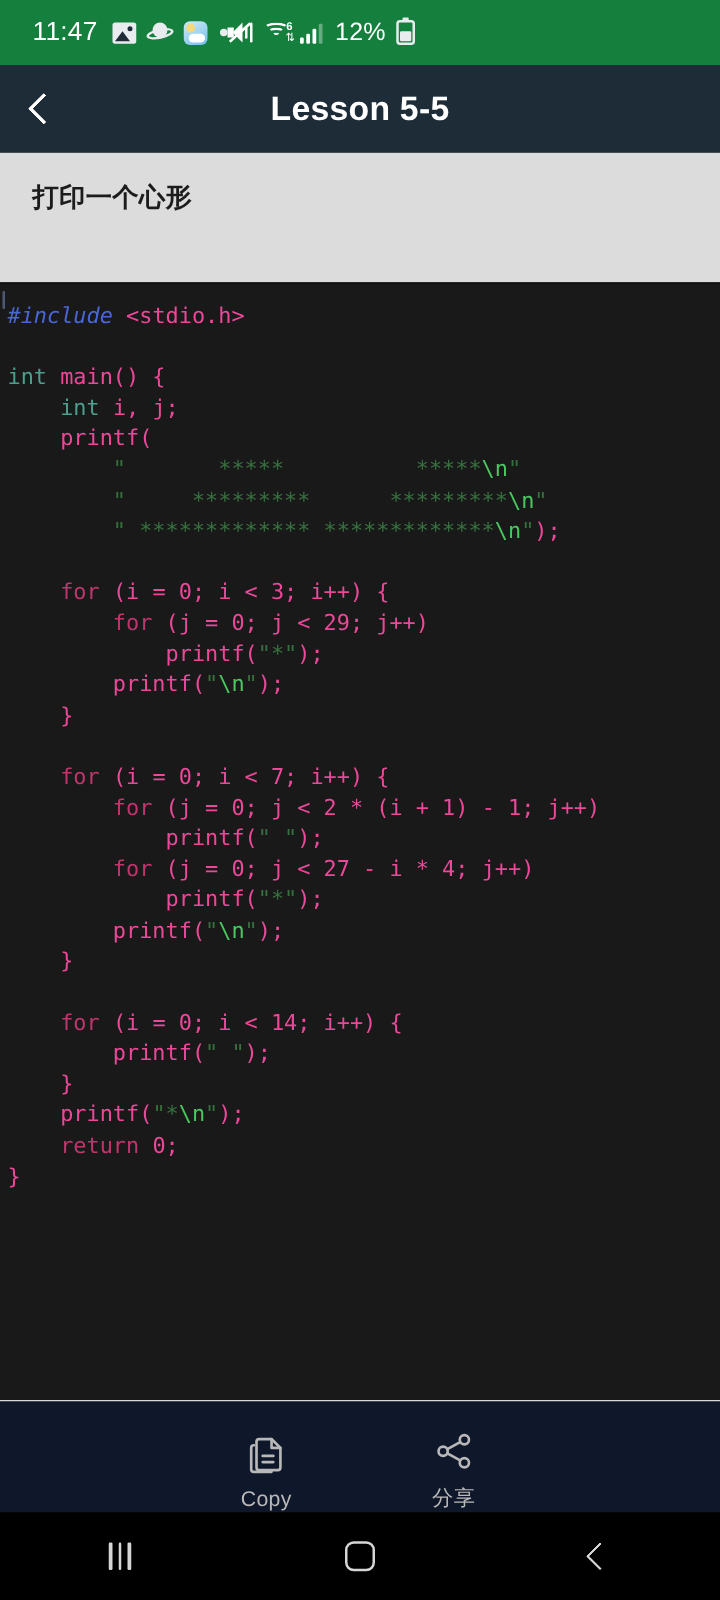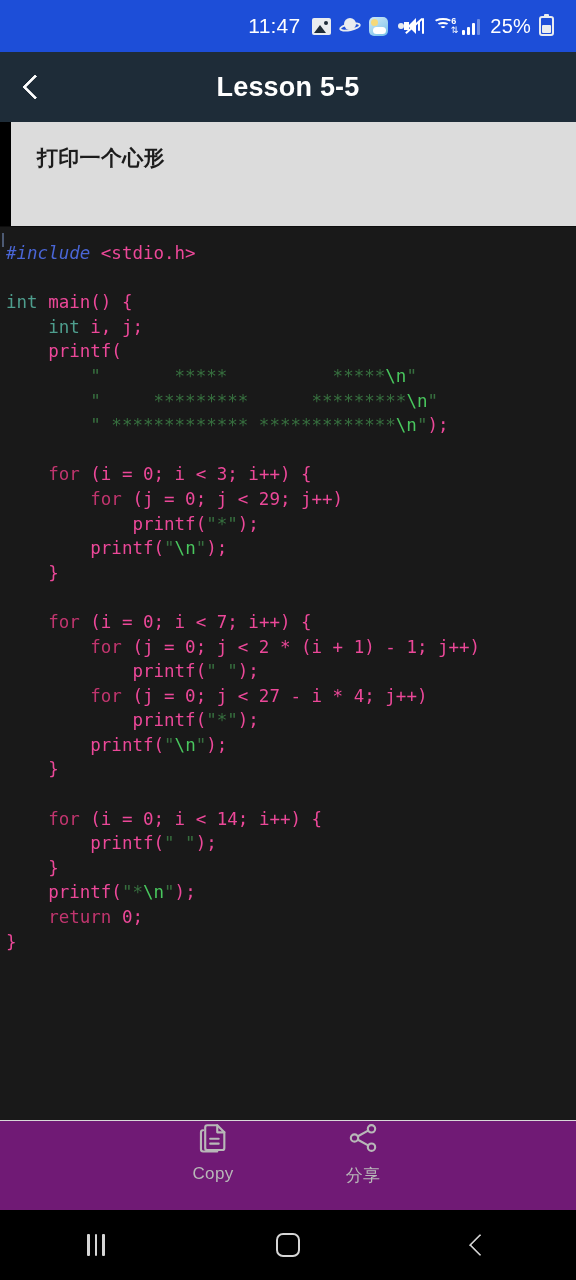--- a/index.html
+++ b/index.html
@@ -6,22 +6,22 @@
   html, body {
     width: 576px; height: 1280px;
     background: #000;
     font-family: "Liberation Sans", "DejaVu Sans", sans-serif;
     overflow: hidden;
   }
   #app { width: 576px; height: 1280px; display: flex; flex-direction: column; }
 
   
   .statusbar {
-    height: 52px; background: #1d4ed8; color: #fff;
-    display: flex; align-items: center; justify-content: flex-end;
+    height: 52px; background: #15803d; color: #fff;
+    display: flex; align-items: center; justify-content: flex-start;
     padding: 0 22px 0 26px; flex: 0 0 52px;
   }
   .sb-left, .sb-right { display: flex; align-items: center; gap: 8px; }
   .sb-time { font-size: 21px; letter-spacing: .2px; margin-right: 4px; }
   .sb-pct { font-size: 20px; letter-spacing: .2px; }
   .ic { display: inline-block; position: relative; }
 
   .ic-gallery { width: 19px; height: 17px; background: #e9ecef; border-radius: 2px; }
   .ic-gallery::before {
     content:""; position:absolute; left:2px; bottom:2px;
@@ -89,21 +89,21 @@
     transform: rotate(45deg); border-radius: 1px; }
   .appbar-title {
     position:absolute; left:0; right:0; text-align:center;
     font-size: 27px; font-weight: bold; color: #ffffff; letter-spacing: .2px;
     pointer-events: none;
   }
 
   
   .lesson-head {
     background: #dcdcdc; flex: 0 0 104px;
-    padding: 22px 26px 0 26px; color: #1a1a1a; margin-left: 11px;
+    padding: 22px 26px 0 26px; color: #1a1a1a;
   }
   .lesson-title { font-size: 21px; font-weight: bold; color: #1c1c1c; letter-spacing:.3px; }
   .lesson-sub { font-size: 19px; color: #3c3c3c; margin-top: 12px; letter-spacing:.3px; }
 
   
   .code-wrap {
     flex: 1 1 auto; background: #191919; position: relative; overflow: hidden;
     border-top: 1px solid #0d0d0d;
   }
   .caret { position:absolute; left:2px; top:6px; width:2px; height:14px; background:#5a6a8a; opacity:.8; }
@@ -115,22 +115,22 @@
   }
   .k-pre  { color: #4a66d6; font-style: italic; }            
   .k-type { color: #4e9e8e; text-align: right; }            
   .k-for  { color: #c0356e; margin-top: 21px; }            
   .k-str  { color: #37703f; }            
   .k-esc  { color: #49c85e; }            
   .k-plain{ color: #ec4899; }
 
   
   .toolbar {
-    flex: 0 0 90px; background: #701a75; border-top: 1px solid #d8d8d8;
-    display: flex; align-items: flex-start; justify-content: center; gap: 54px;
+    flex: 0 0 90px; background: #0f172a; border-top: 1px solid #d8d8d8;
+    display: flex; align-items: flex-end; justify-content: center; gap: 54px;
   }
   .tool { width: 96px; display:flex; flex-direction:column; align-items:center; gap: 9px; }
   .tool-label { font-size: 17px; color: #b8b8b8; letter-spacing:.3px; }
   .tsvg { width: 34px; height: 34px; display:block; }
 
   
   .navbar { flex: 0 0 70px; background: #000; display: flex; align-items: center; }
   .nav-cell { flex: 1; display:flex; align-items:center; justify-content:center; }
   .nav-recents { display:flex; gap: 5px; }
   .nav-recents i { display:block; width: 2.5px; height: 22px; background:#d6d6d6; border-radius:1px; }
@@ -168,21 +168,21 @@
           <span class="a1"></span>
         <span class="six">6</span>
           <span class="arr">⇅</span>
       </span>
       <span class="ic-signal">
         <i></i>
           <i></i>
           <i></i>
           <i></i>
       </span>
-      <span class="sb-pct">25%</span>
+      <span class="sb-pct">12%</span>
       <span class="ic-batt">
           <span class="fill"></span>
         </span>
     </div>
   </div>
 
   <div class="appbar">
     <div class="backbtn">
       <span class="chev-left"></span>
     </div>

